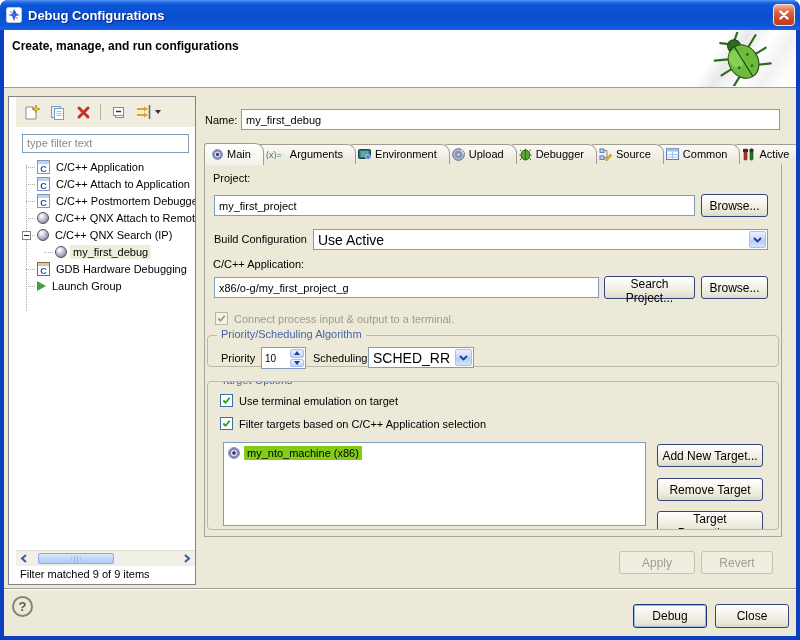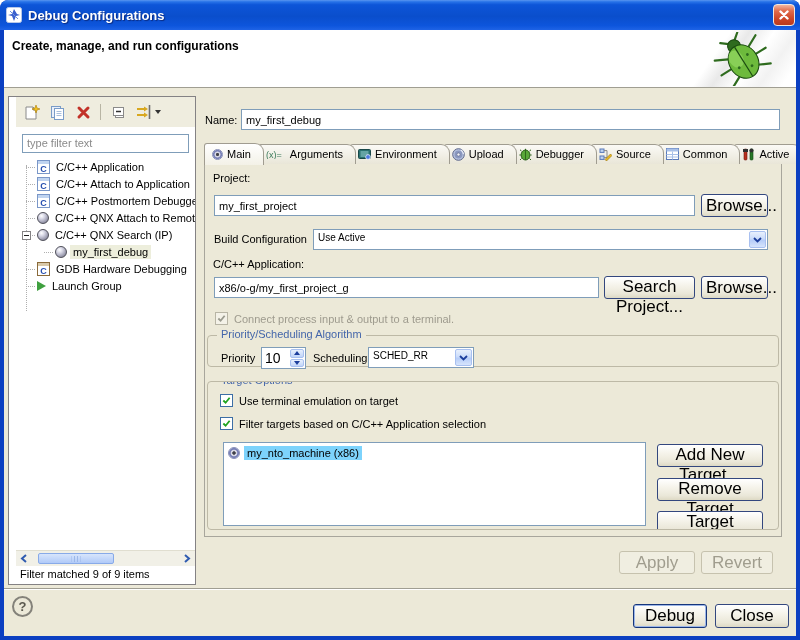--- a/index.html
+++ b/index.html
@@ -96,50 +96,50 @@
   .tab:nth-child(7){z-index:2}.tab:nth-child(8){z-index:1}
   .tab.selected{ z-index:9; height:22px; margin-bottom:-1px; background:linear-gradient(180deg,#FFFFFF,#F3F1E7); }
   .tabbody{
     position:absolute; left:200px; top:133px; width:578px; height:374px;
     border:1px solid #A8A69C; background:#ECE9D8;
   }
   .flabel{ position:absolute; font-size:11px; color:#000;}
   .tinput{ position:absolute; border:1px solid #7F9DB9; font-size:11px; padding:2px 4px; height:21px;
     font-family:"Liberation Sans", sans-serif;}
   .btn{
-    position:absolute; height:23px; font-size:17px; color:#000; text-align:center;
+    position:absolute; height:23px; font-size:12px; color:#000; text-align:center;
     border:1px solid #33477E; border-radius:3px; cursor:pointer;
     background:linear-gradient(180deg,#FFFFFF 0%,#F4F2E8 45%,#EAE7D8 80%,#DDD9C4 100%);
     font-family:"Liberation Sans", sans-serif; padding:0 4px;
   }
   .btn.disabled{ border-color:#C6C2AE; color:#A09D8E; background:#F0EEE1; cursor:default;}
   .btn.default{ border-color:#16367C; box-shadow:inset 0 0 0 1px #9DB7E8;}
   .combo{ position:absolute; height:21px; border:1px solid #7F9DB9; background:#fff; display:flex; cursor:pointer;}
-  .combo .val{ flex:1; font-size:10px; padding:2px 4px; white-space:nowrap; overflow:hidden;}
+  .combo .val{ flex:1; font-size:14px; padding:2px 4px; white-space:nowrap; overflow:hidden;}
   .combo .cbtn{
     width:17px; margin:1px; border:1px solid #A8C0F0; border-radius:2px;
     background:linear-gradient(180deg,#E8F0FD 0%,#CBDCFA 45%,#B6CDF8 55%,#D6E4FC 100%);
     display:flex; align-items:center; justify-content:center;
   }
   .spinner{ position:absolute; height:22px; border:1px solid #7F9DB9; background:#fff; display:flex;}
-  .spinner input{ width:27px; border:none; font-size:14px; padding:2px 3px; font-family:"Liberation Sans", sans-serif; outline:none;}
+  .spinner input{ width:27px; border:none; font-size:10px; padding:2px 3px; font-family:"Liberation Sans", sans-serif; outline:none;}
   .spincol{ display:flex; flex-direction:column; margin:1px; gap:1px;}
   .spinbtn{ width:14px; flex:1; border:1px solid #A8C0F0; border-radius:2px;
     background:linear-gradient(180deg,#E8F0FD,#C0D4F8); display:flex; align-items:center; justify-content:center; cursor:pointer;}
   .tri-up{ width:0;height:0;border-left:3px solid transparent;border-right:3px solid transparent;border-bottom:4px solid #1C3E9C;}
   .tri-dn{ width:0;height:0;border-left:3px solid transparent;border-right:3px solid transparent;border-top:4px solid #1C3E9C;}
   .cb{ width:13px; height:13px; background:#fff; border:1px solid #3C6EA5; display:inline-flex; align-items:center; justify-content:center; flex:0 0 auto; cursor:pointer;}
   .cb.disabled{ border-color:#B8B5A5; background:#F4F2E8; cursor:default;}
   .cbrow{ position:absolute; display:flex; align-items:center; gap:6px; font-size:11px;}
   .cbrow.gray{ color:#9E9B8E;}
   .group{ position:absolute; border:1px solid #BDB9A6; border-radius:4px;}
   .group .gtitle{ position:absolute; top:-8px; left:9px; background:#ECE9D8; padding:0 4px; font-size:11px; color:#4466AA;}
   .tlist{ position:absolute; border:1px solid #7F9DB9; background:#fff; overflow:hidden;}
   .tlitem{ display:flex; align-items:center; gap:4px; font-size:11px; padding:3px 4px; cursor:pointer;}
-  .tlitem .lbl{ background:#7dd3fc; padding:1px 3px;}
+  .tlitem .lbl{ background:#84cc16; padding:1px 3px;}
   .bullseye{ width:12px; height:12px; border-radius:50%; flex:0 0 auto;
     background:radial-gradient(circle,#404048 0 20%,#D8D8E4 28% 42%,#7880B8 52% 66%,#C8CCDE 74% 100%);
     border:1px solid #8890B8;}
   .footsep{ position:absolute; left:0; top:558px; width:792px; height:2px;
     border-top:1px solid #A09E92; border-bottom:1px solid #FFFFFF;}
   .helpbtn{
     position:absolute; left:8px; top:566px; width:21px; height:21px; border-radius:50%;
     border:2px solid #84827A; color:#5A584E; font-weight:bold; font-size:13px;
     display:flex; align-items:center; justify-content:center; cursor:pointer;
   }

